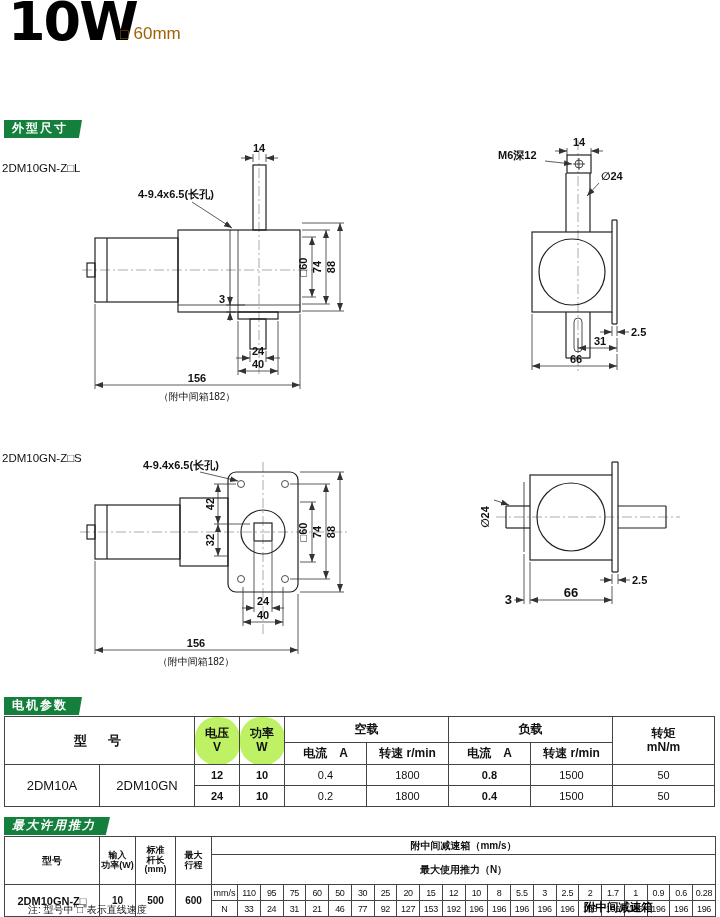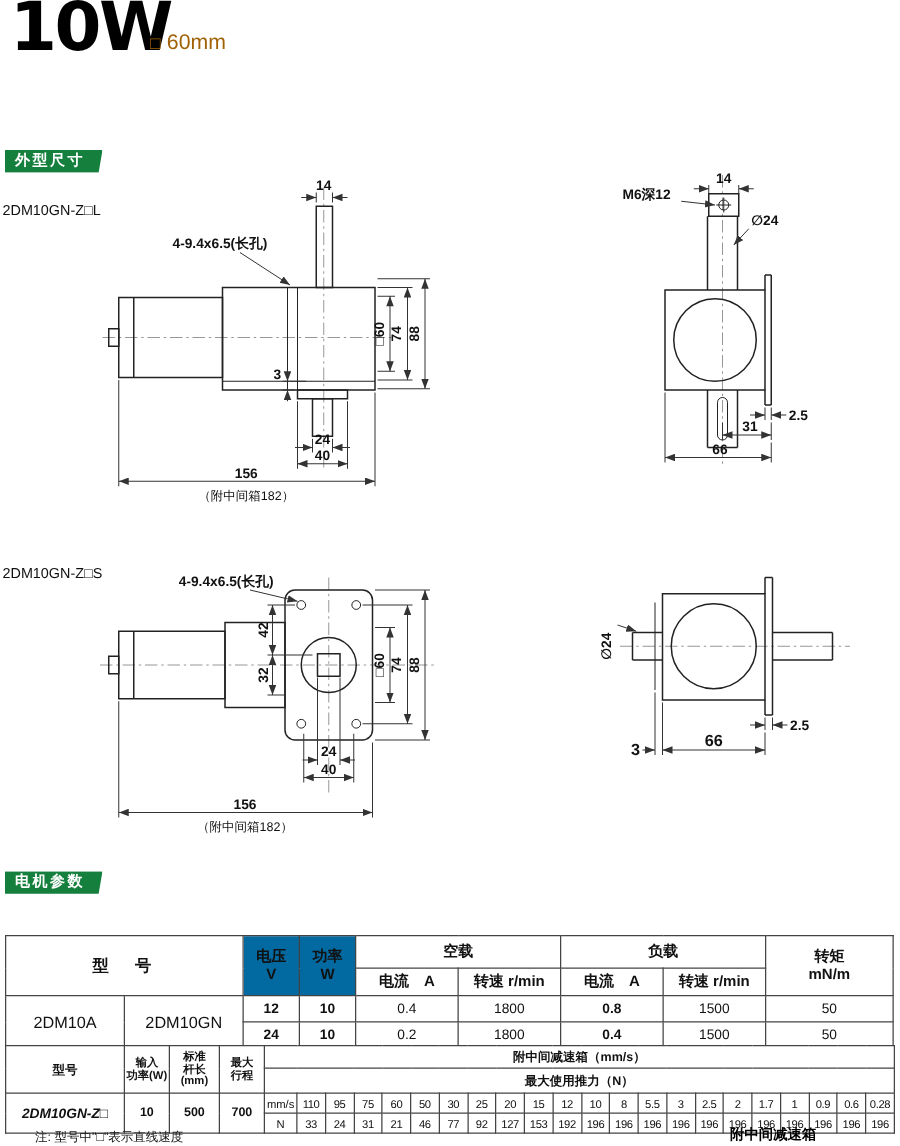--- a/index.html
+++ b/index.html
@@ -27,38 +27,38 @@
   .dt  { font-size:11px; font-weight:bold; fill:#111; }
   .dt2 { font-size:13px; font-weight:bold; fill:#111; }
   .lt  { font-size:11.5px; fill:#111; }
   .nt  { font-size:10px; fill:#111; }
   svg text { font-family:"Liberation Sans","DejaVu Sans",sans-serif; }
 
   table { border-collapse:collapse; position:absolute; table-layout:fixed; background:#fff; }
   td { border:1px solid #444; text-align:center; vertical-align:middle; overflow:hidden; }
   .pre { white-space:pre-line; line-height:1.15; }
 
-  .motor-table { left:4px; top:748px; width:612px; font-size:11px; }
+  .motor-table { left:4px; top:716px; width:612px; font-size:11px; }
   .motor-table tr.h1 td { height:26px; }
   .motor-table tr.h2 td { height:22px; }
   .motor-table tr.d1 td, .motor-table tr.d2 td { height:21px; }
   .motor-table .hd { font-weight:bold; font-size:12px; }
   .motor-table .model-h { font-weight:bold; font-size:13px; letter-spacing:4px; }
-  .motor-table .blue { background:#0369a1; }
+  .motor-table .blue { background:#bef264;border-radius:21px; }
   .motor-table .model-cell { font-weight:normal; font-size:13px; }
   .motor-table .b { font-weight:bold; }
 
   .thrust-table { left:4px; top:836px; width:712px; font-size:10px; }
   .thrust-table td { padding:0; }
   .thrust-table tr.th1 td { height:18px; }
-  .thrust-table tr.th2 td { height:20px; }
+  .thrust-table tr.th2 td { height:30px; }
   .thrust-table tr.tr1 td, .thrust-table tr.tr2 td { height:16px; }
   .thrust-table .hd { font-weight:bold; font-size:10px; }
   .thrust-table .hs { font-weight:bold; font-size:9px; line-height:1.1; }
-  .thrust-table .model-cell { font-weight:bold; font-size:11px;font-style:italic; }
+  .thrust-table .model-cell { font-weight:bold; font-size:11px; }
   .thrust-table .b { font-weight:bold; font-size:10px; }
   .thrust-table .val { font-size:9px; letter-spacing:-0.3px; }
   .thrust-table .unit { font-size:9px; font-weight:normal; }
 
   .footnote-left { position:absolute; left:28px; top:903px; font-size:10px; color:#111; }
   .footnote-right { position:absolute; left:584px; top:900px; font-size:11.5px; font-weight:bold; color:#000; }
 </style>
 </head>
 <body>
 
@@ -390,21 +390,21 @@
 行程</td>
         <td colspan="22" class="hd">附中间减速箱（mm/s）</td>
       </tr>
       <tr class="th2">
         <td colspan="22" class="hd">最大使用推力（N）</td>
       </tr>
       <tr class="tr1">
         <td rowspan="2" class="model-cell">2DM10GN-Z□</td>
         <td rowspan="2" class="b">10</td>
         <td rowspan="2" class="b">500</td>
-        <td rowspan="2" class="b">700</td>
+        <td rowspan="2" class="b">600</td>
         <td class="unit">mm/s</td>
         <td class="val">110</td>
         <td class="val">95</td>
         <td class="val">75</td>
         <td class="val">60</td>
         <td class="val">50</td>
         <td class="val">30</td>
         <td class="val">25</td>
         <td class="val">20</td>
         <td class="val">15</td>

